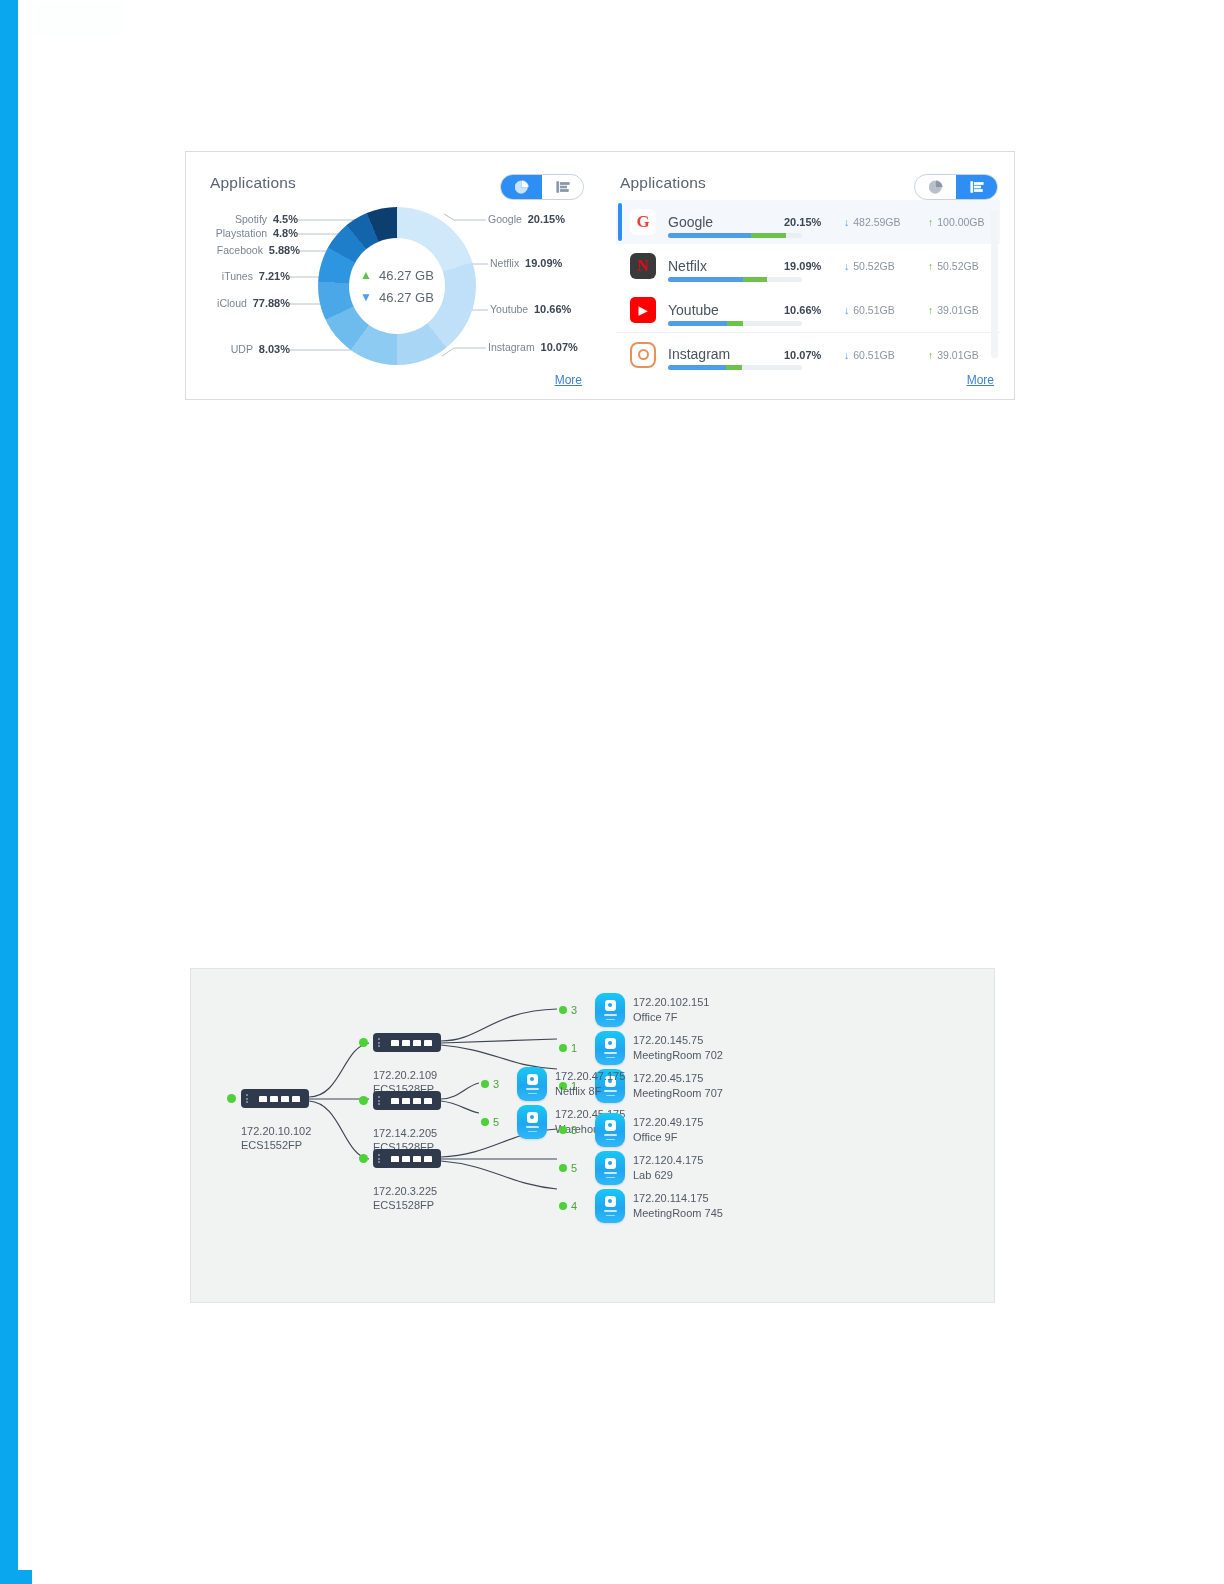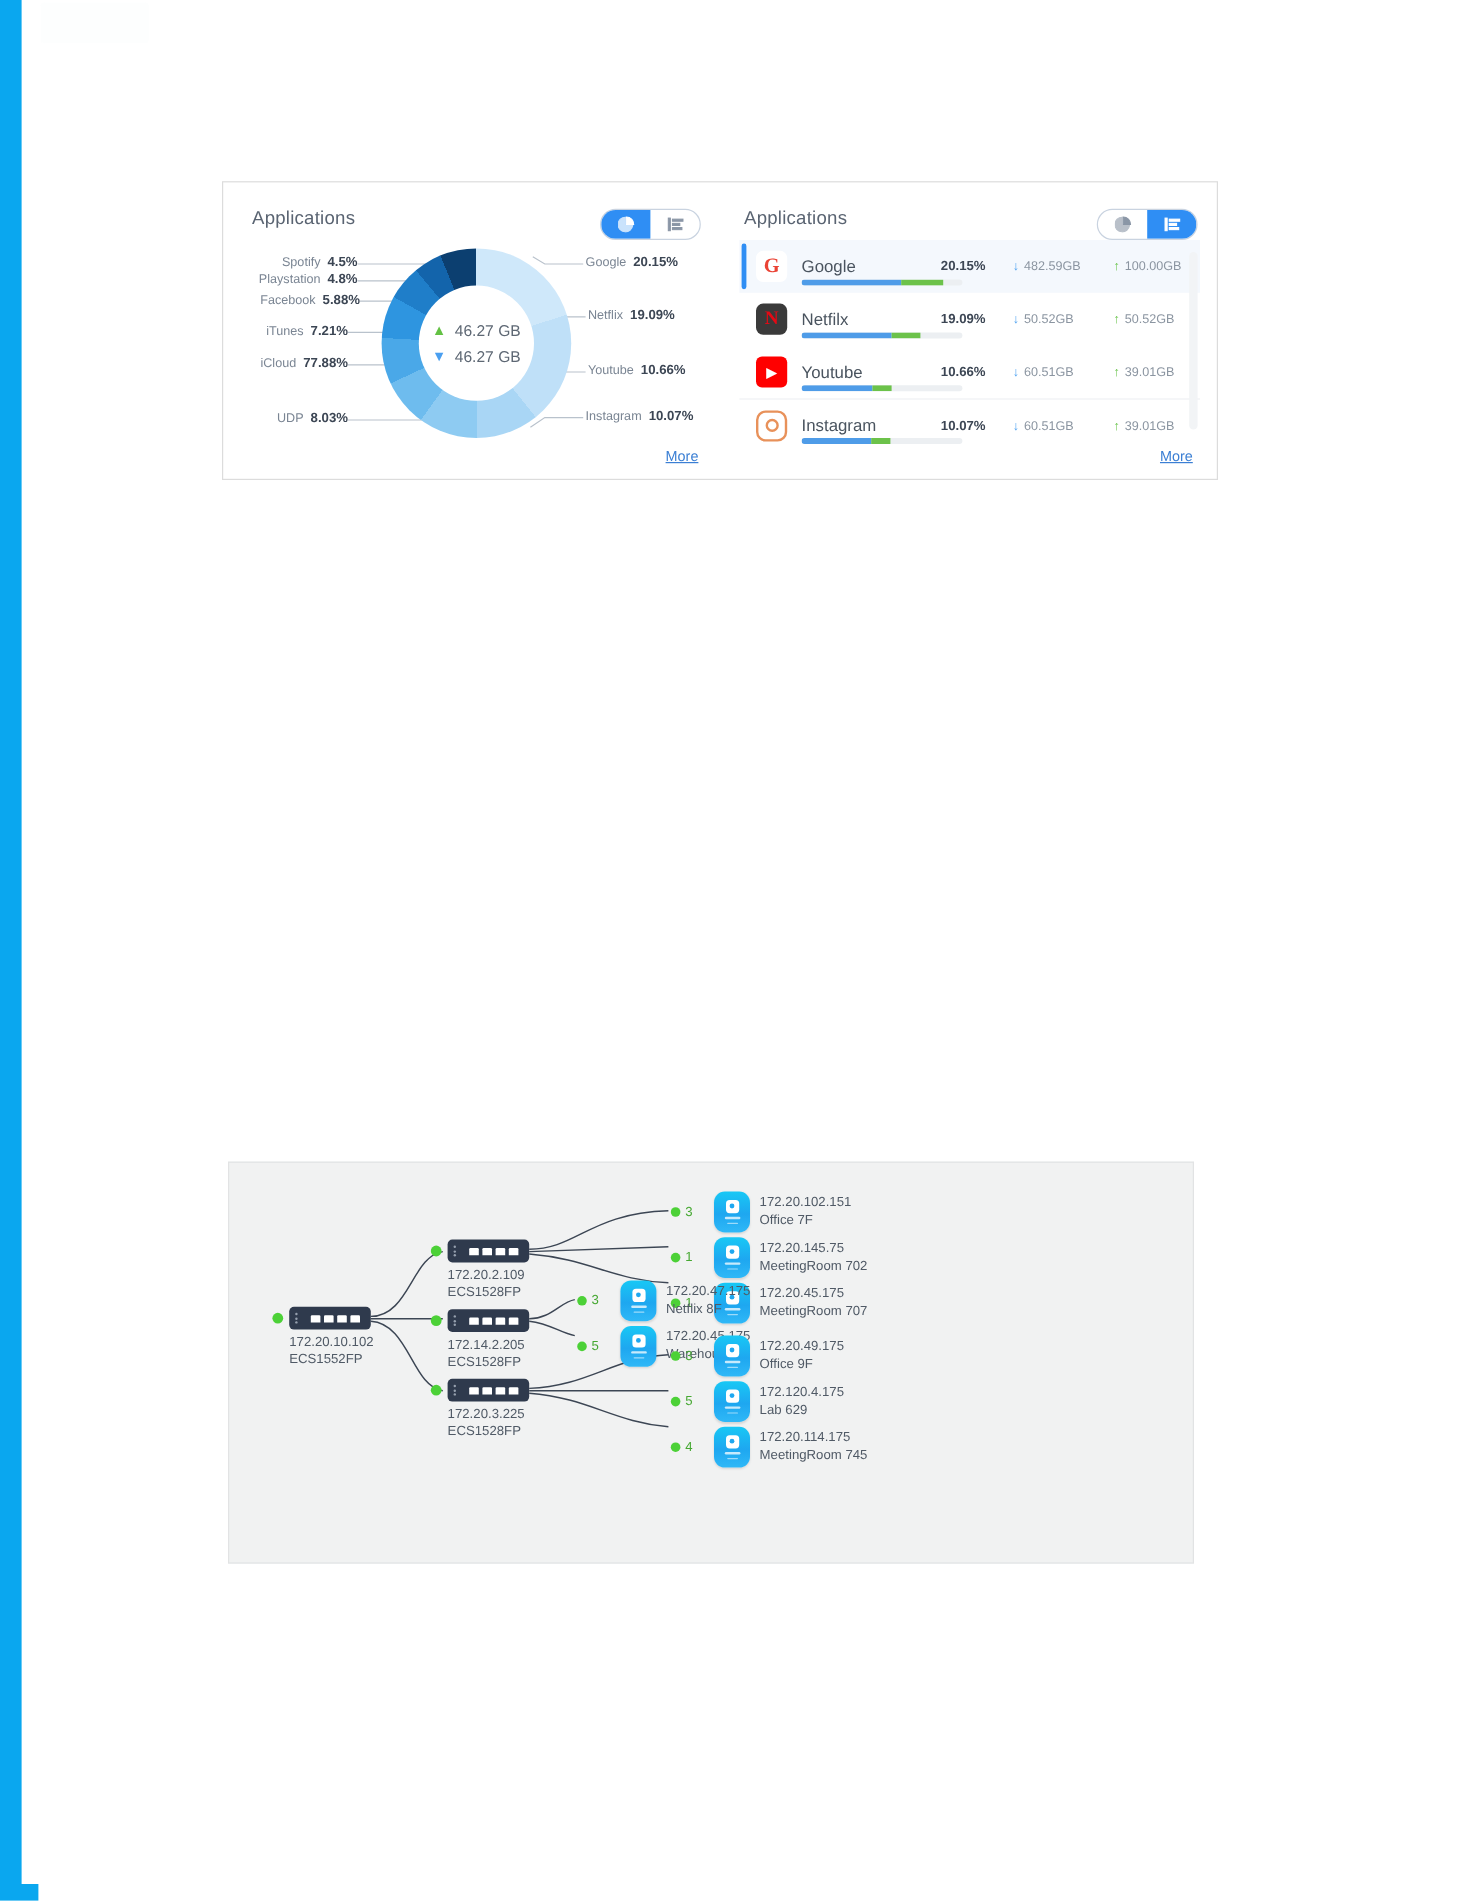--- a/index.html
+++ b/index.html
@@ -91,21 +91,21 @@
   .node{position:absolute;}
   .sw-box{width:68px;height:19px;background:#2f3a4d;border-radius:4px;display:flex;
     align-items:center;padding:0 5px;box-sizing:border-box;gap:3px;}
   .sw-dots{width:2px;height:9px;display:flex;flex-direction:column;justify-content:space-between;}
   .sw-dots i{display:block;width:2px;height:2px;background:#96a0ae;border-radius:50%;}
   .sw-ports{display:flex;gap:3px;margin-left:8px;}
   .sw-ports u{display:block;width:8px;height:6px;background:#fff;border-radius:1px 1px 0 0;
     text-decoration:none;}
   .ledm{position:absolute;left:-14px;top:5px;width:9px;height:9px;border-radius:50%;
     background:#4cd137;}
-  .sw-label{font-size:11px;color:#505a66;line-height:14px;margin-top:4px;white-space:nowrap;}
+  .sw-label{font-size:11px;color:#505a66;line-height:14px;margin-top:16px;white-space:nowrap;}
 
   .ap-ico{width:30px;height:34px;border-radius:9px;
     background:linear-gradient(180deg,#18c8f5 0%,#1ea7f0 55%,#2fb8f7 100%);
     display:flex;flex-direction:column;align-items:center;justify-content:center;
     box-shadow:0 1px 2px rgba(0,0,0,.12);}
   .ap-glyph{width:11px;height:11px;border-radius:3px;background:#fff;position:relative;}
   .ap-glyph:after{content:"";position:absolute;left:3.5px;top:3.5px;width:4px;height:4px;
     border-radius:50%;background:#1ea7f0;}
   .ap-base{width:13px;height:2px;background:rgba(255,255,255,.75);margin-top:3px;border-radius:1px;}
   .ap-foot{width:9px;height:1.5px;background:rgba(255,255,255,.55);margin-top:3px;border-radius:1px;}

